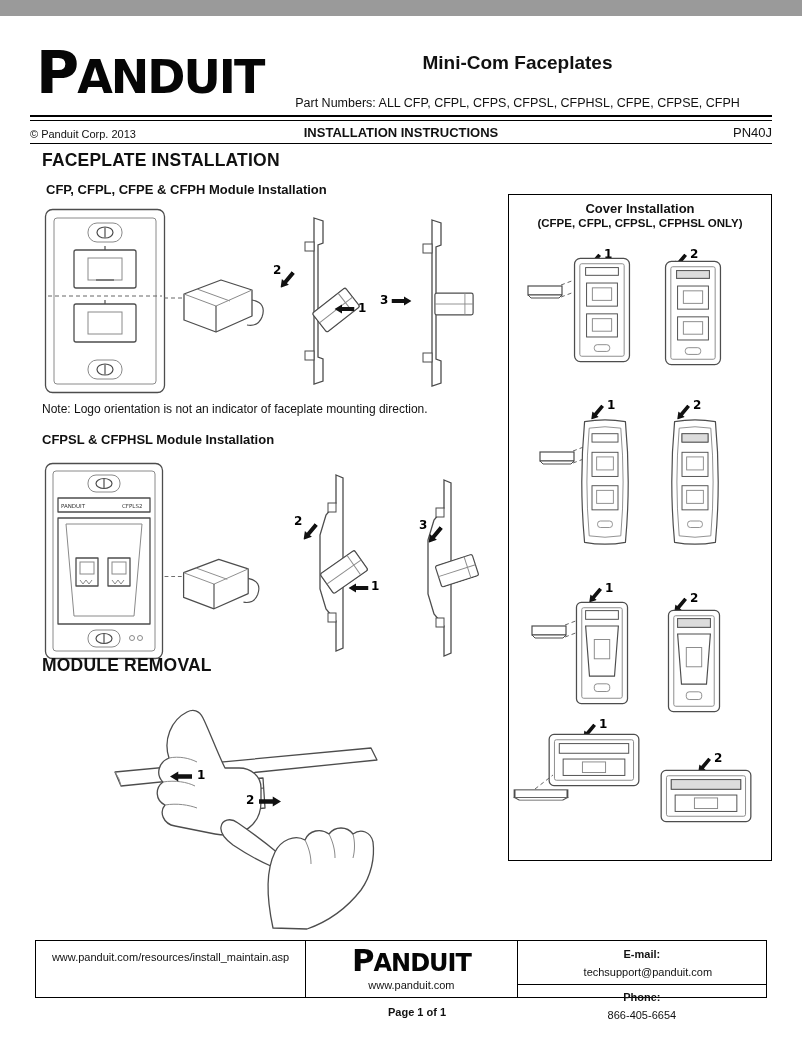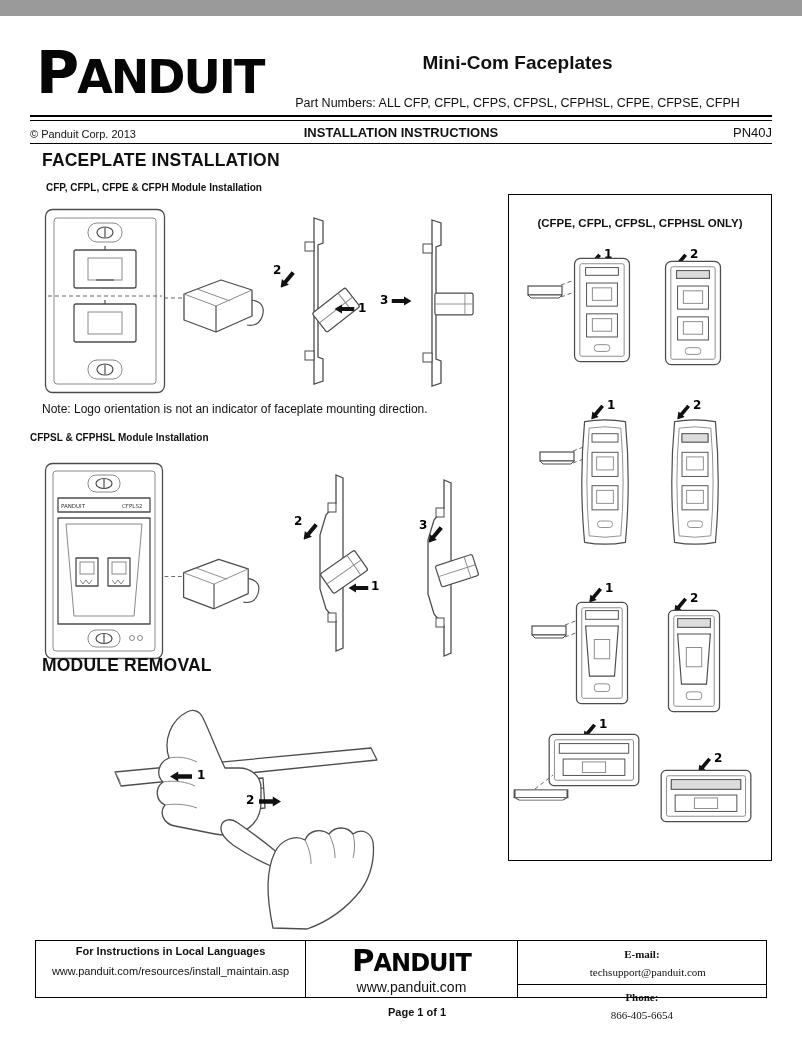--- a/index.html
+++ b/index.html
@@ -17,42 +17,42 @@
   .doc-title { font-size:19px; font-weight:bold; }
   .part-nos { font-size:12.5px; }
   .hr-double { border-top:2.2px solid #000; border-bottom:1.2px solid #000; height:6px; }
   .hr-single { border-top:1.6px solid #000; height:0; }
   .info-row { display:flex; font-size:12px; align-items:flex-end; }
   .info-row .l { flex:1; font-size:11px; }
   .info-row .c { flex:1.6; text-align:center; font-weight:bold; font-size:13px; }
   .info-row .r { flex:1; text-align:right; font-weight:normal; font-size:13px; }
 
   .h1 { font-size:17.5px; font-weight:bold; letter-spacing:.2px; }
-  .h2 { font-size:10px; font-weight:bold; }
+  .h2 { font-size:13px; font-weight:bold; }
   .note { font-size:12px; }
 
   .cover-panel { border:1.2px solid #000; background:#fff; }
   .cover-title { font-size:13px; font-weight:bold; text-align:center; }
   .cover-sub { font-size:11.5px; font-weight:bold; text-align:center; }
 
   .num { position:absolute; font-weight:bold; font-size:12px; font-family:"DejaVu Sans", sans-serif; color:#000; }
   .arr { position:absolute; }
 
   svg .s  { fill:#fff; stroke:#4d4d4d; stroke-width:1.3px; stroke-linejoin:round; }
   svg .sn { fill:none; stroke:#8a8a8a; stroke-width:1px; }
   svg .ln { fill:none; stroke:#4d4d4d; stroke-width:1.2px; }
   svg .dash { fill:none; stroke:#666; stroke-width:1px; stroke-dasharray:4 3; }
   svg .fillstrip { fill:#dcdcdc; stroke:#555; stroke-width:1px; }
   svg .tiny { font-size:5.5px; fill:#333; font-family:"DejaVu Sans", sans-serif; }
 
   .footer-box { border:1.2px solid #000; display:flex; }
   .fcol { padding:4px 6px; }
   .fcol1 { width:37%; border-right:1.2px solid #000; text-align:center; }
   .fcol2 { width:29%; border-right:1.2px solid #000; text-align:center; }
-  .fcol3 { width:34%; text-align:center; padding:0;font-family:Liberation Serif, serif; }
+  .fcol3 { width:34%; text-align:center; padding:0; }
   .f-bold { font-weight:bold; font-size:11px; line-height:1.25; }
   .f-url { font-size:11px; margin-top:6px; }
   .fcell-top { border-bottom:1.2px solid #000; padding:3px 4px 4px; }
   .fcell-bot { padding:2px 4px; }
   .page-num { font-size:11px; text-align:center; }
 </style>
 </head>
 <body>
 
 <svg width="0" height="0" style="position:absolute" aria-hidden="true">
@@ -181,21 +181,21 @@
     <use href="#profile" x="24" y="4" width="30" height="170"></use>
     <use href="#mod-side" x="40" y="78" width="40" height="24"></use>
   </svg>
   <span class="num" style="left:380px;top:277px;">3</span>
   <svg class="arr" style="left:391px;top:280px;transform:rotate(180deg);" width="21" height="10" viewBox="0 0 24 12">
       <use href="#arrow"></use>
     </svg>
 
   <div class="abs note" style="left:42px;top:386px;">Note: Logo orientation is not an indicator of faceplate mounting direction.</div>
 
-  <div class="abs h2" style="left:30px;top:416px;">CFPSL &amp; CFPHSL Module Installation</div>
+  <div class="abs h2" style="left:42px;top:416px;">CFPSL &amp; CFPHSL Module Installation</div>
 
   <svg class="abs" style="left:44px;top:446px;" width="120" height="198" viewBox="0 0 120 198">
     <rect x="1.5" y="1.5" width="117" height="195" rx="7" class="s"></rect>
     <rect x="9" y="9" width="102" height="180" rx="3" class="sn"></rect>
     <rect x="44" y="13" width="32" height="17" rx="8" class="sn"></rect>
     <ellipse cx="60" cy="21.5" rx="8" ry="5" class="ln"></ellipse>
     <line x1="60" y1="17" x2="60" y2="26" class="ln"></line>
     <rect x="14" y="36" width="92" height="14" class="s"></rect>
     <text x="17" y="45.5" class="tiny">PANDUIT</text>
     <text x="78" y="45.5" class="tiny">CFPLS2</text>
@@ -274,20 +274,21 @@
   <svg class="arr" style="left:170px;top:755px;" width="22" height="11" viewBox="0 0 24 12">
       <use href="#arrow"></use>
     </svg>
   <span class="num" style="left:197px;top:752px;">1</span>
   <span class="num" style="left:246px;top:777px;">2</span>
   <svg class="arr" style="left:259px;top:780px;transform:rotate(180deg);" width="22" height="11" viewBox="0 0 24 12">
       <use href="#arrow"></use>
     </svg>
 
   <div class="abs cover-panel" style="left:508px;top:178px;width:264px;height:667px;">
+    <div class="abs cover-title" style="left:0;top:6px;width:100%;">Cover Installation</div>
     <div class="abs cover-sub" style="left:0;top:22px;width:100%;">(CFPE, CFPL, CFPSL, CFPHSL ONLY)</div>
 
     <span class="num" style="left:95px;top:52px;">1</span>
     <svg class="arr" style="left:76px;top:62px;transform:rotate(-50deg);" width="18" height="9" viewBox="0 0 24 12">
         <use href="#arrow"></use>
       </svg>
     <svg class="abs" style="left:18px;top:90px;" width="36" height="14" viewBox="0 0 36 14">
         <use href="#strip"></use>
       </svg>
     <svg class="abs" style="left:52px;top:82px;" width="16" height="24" viewBox="0 0 16 24">
@@ -370,26 +371,25 @@
         <use href="#arrow"></use>
       </svg>
     <svg class="abs" style="left:150px;top:574px;" width="94" height="54" viewBox="0 0 96 56">
       <use href="#fp-horiz"></use>
         <rect x="12" y="11" width="72" height="10" class="fillstrip"></rect>
     </svg>
   </div>
 
   <div class="abs footer-box" style="left:35px;top:924px;width:732px;height:58px;">
     <div class="fcol fcol1">
-      <div class="f-bold">For Instructions in Local Languages</div>
       <div class="f-url">www.panduit.com/resources/install_maintain.asp</div>
     </div>
     <div class="fcol fcol2">
       <div class="logo logo-footer" style="display:inline-block;">PANDUIT</div>
-      <div style="font-size:14px;margin-top:3px;">www.panduit.com</div>
+      <div style="font-size:11px;margin-top:3px;">www.panduit.com</div>
     </div>
     <div class="fcol3">
       <div class="fcell-top">
         <span class="f-bold">E-mail:</span><br>
         <span style="font-size:11px;padding-left:12px;">techsupport@panduit.com</span>
       </div>
       <div class="fcell-bot">
         <span class="f-bold">Phone:</span><br>
         <span style="font-size:11px;">866-405-6654</span>
       </div>

